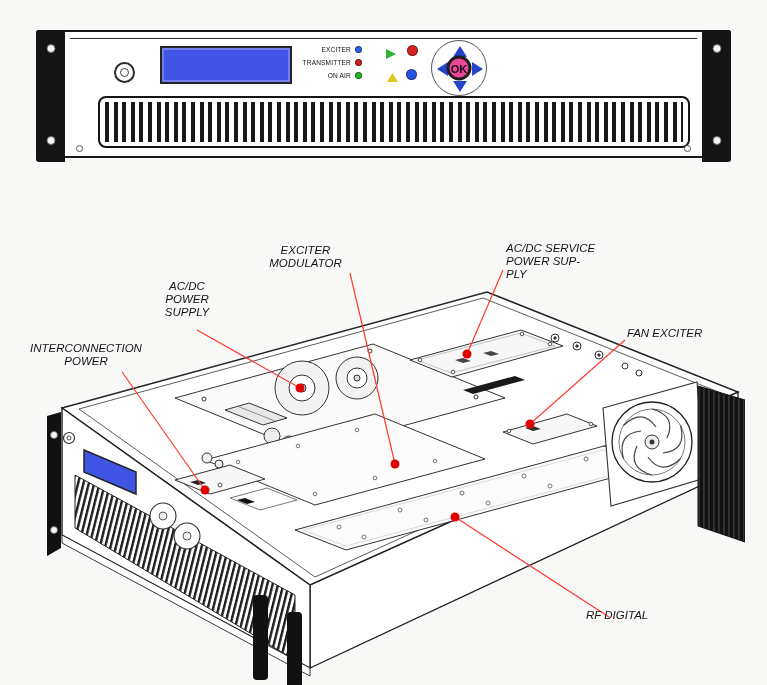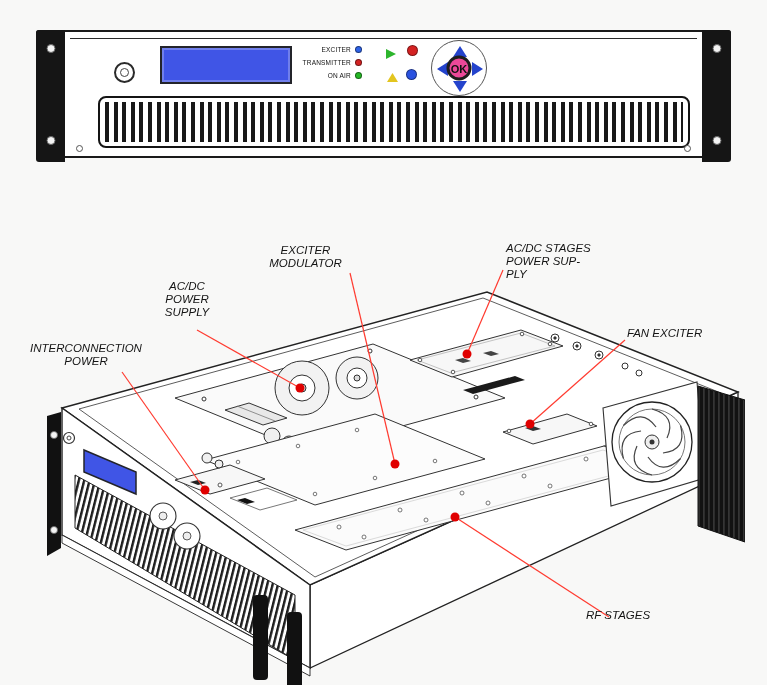--- a/index.html
+++ b/index.html
@@ -249,22 +249,22 @@
     <circle cx="442" cy="114" r="4.5"></circle>
     <circle cx="275" cy="148" r="4.5"></circle>
     <circle cx="505" cy="184" r="4.5"></circle>
     <circle cx="180" cy="250" r="4.5"></circle>
     <circle cx="430" cy="277" r="4.5"></circle>
   </g>
 </svg>
 
 <div class="callout ta-c" style="left:248px;top:244px;width:115px;">EXCITER
 MODULATOR</div>
-<div class="callout" style="left:506px;top:242px;width:120px;">AC/DC STAGES
+<div class="callout" style="left:506px;top:242px;width:120px;">AC/DC SERVICE
 POWER SUP-
 PLY</div>
 <div class="callout ta-c" style="left:146px;top:280px;width:82px;">AC/DC
 POWER
 SUPPLY</div>
 <div class="callout" style="left:627px;top:327px;width:100px;">FAN EXCITER</div>
 <div class="callout ta-c" style="left:20px;top:342px;width:132px;">INTERCONNECTION
 POWER</div>
-<div class="callout" style="left:586px;top:609px;width:90px;">RF STAGES</div>
+<div class="callout" style="left:586px;top:609px;width:90px;">RF DIGITAL</div>
 
 </body></html>

